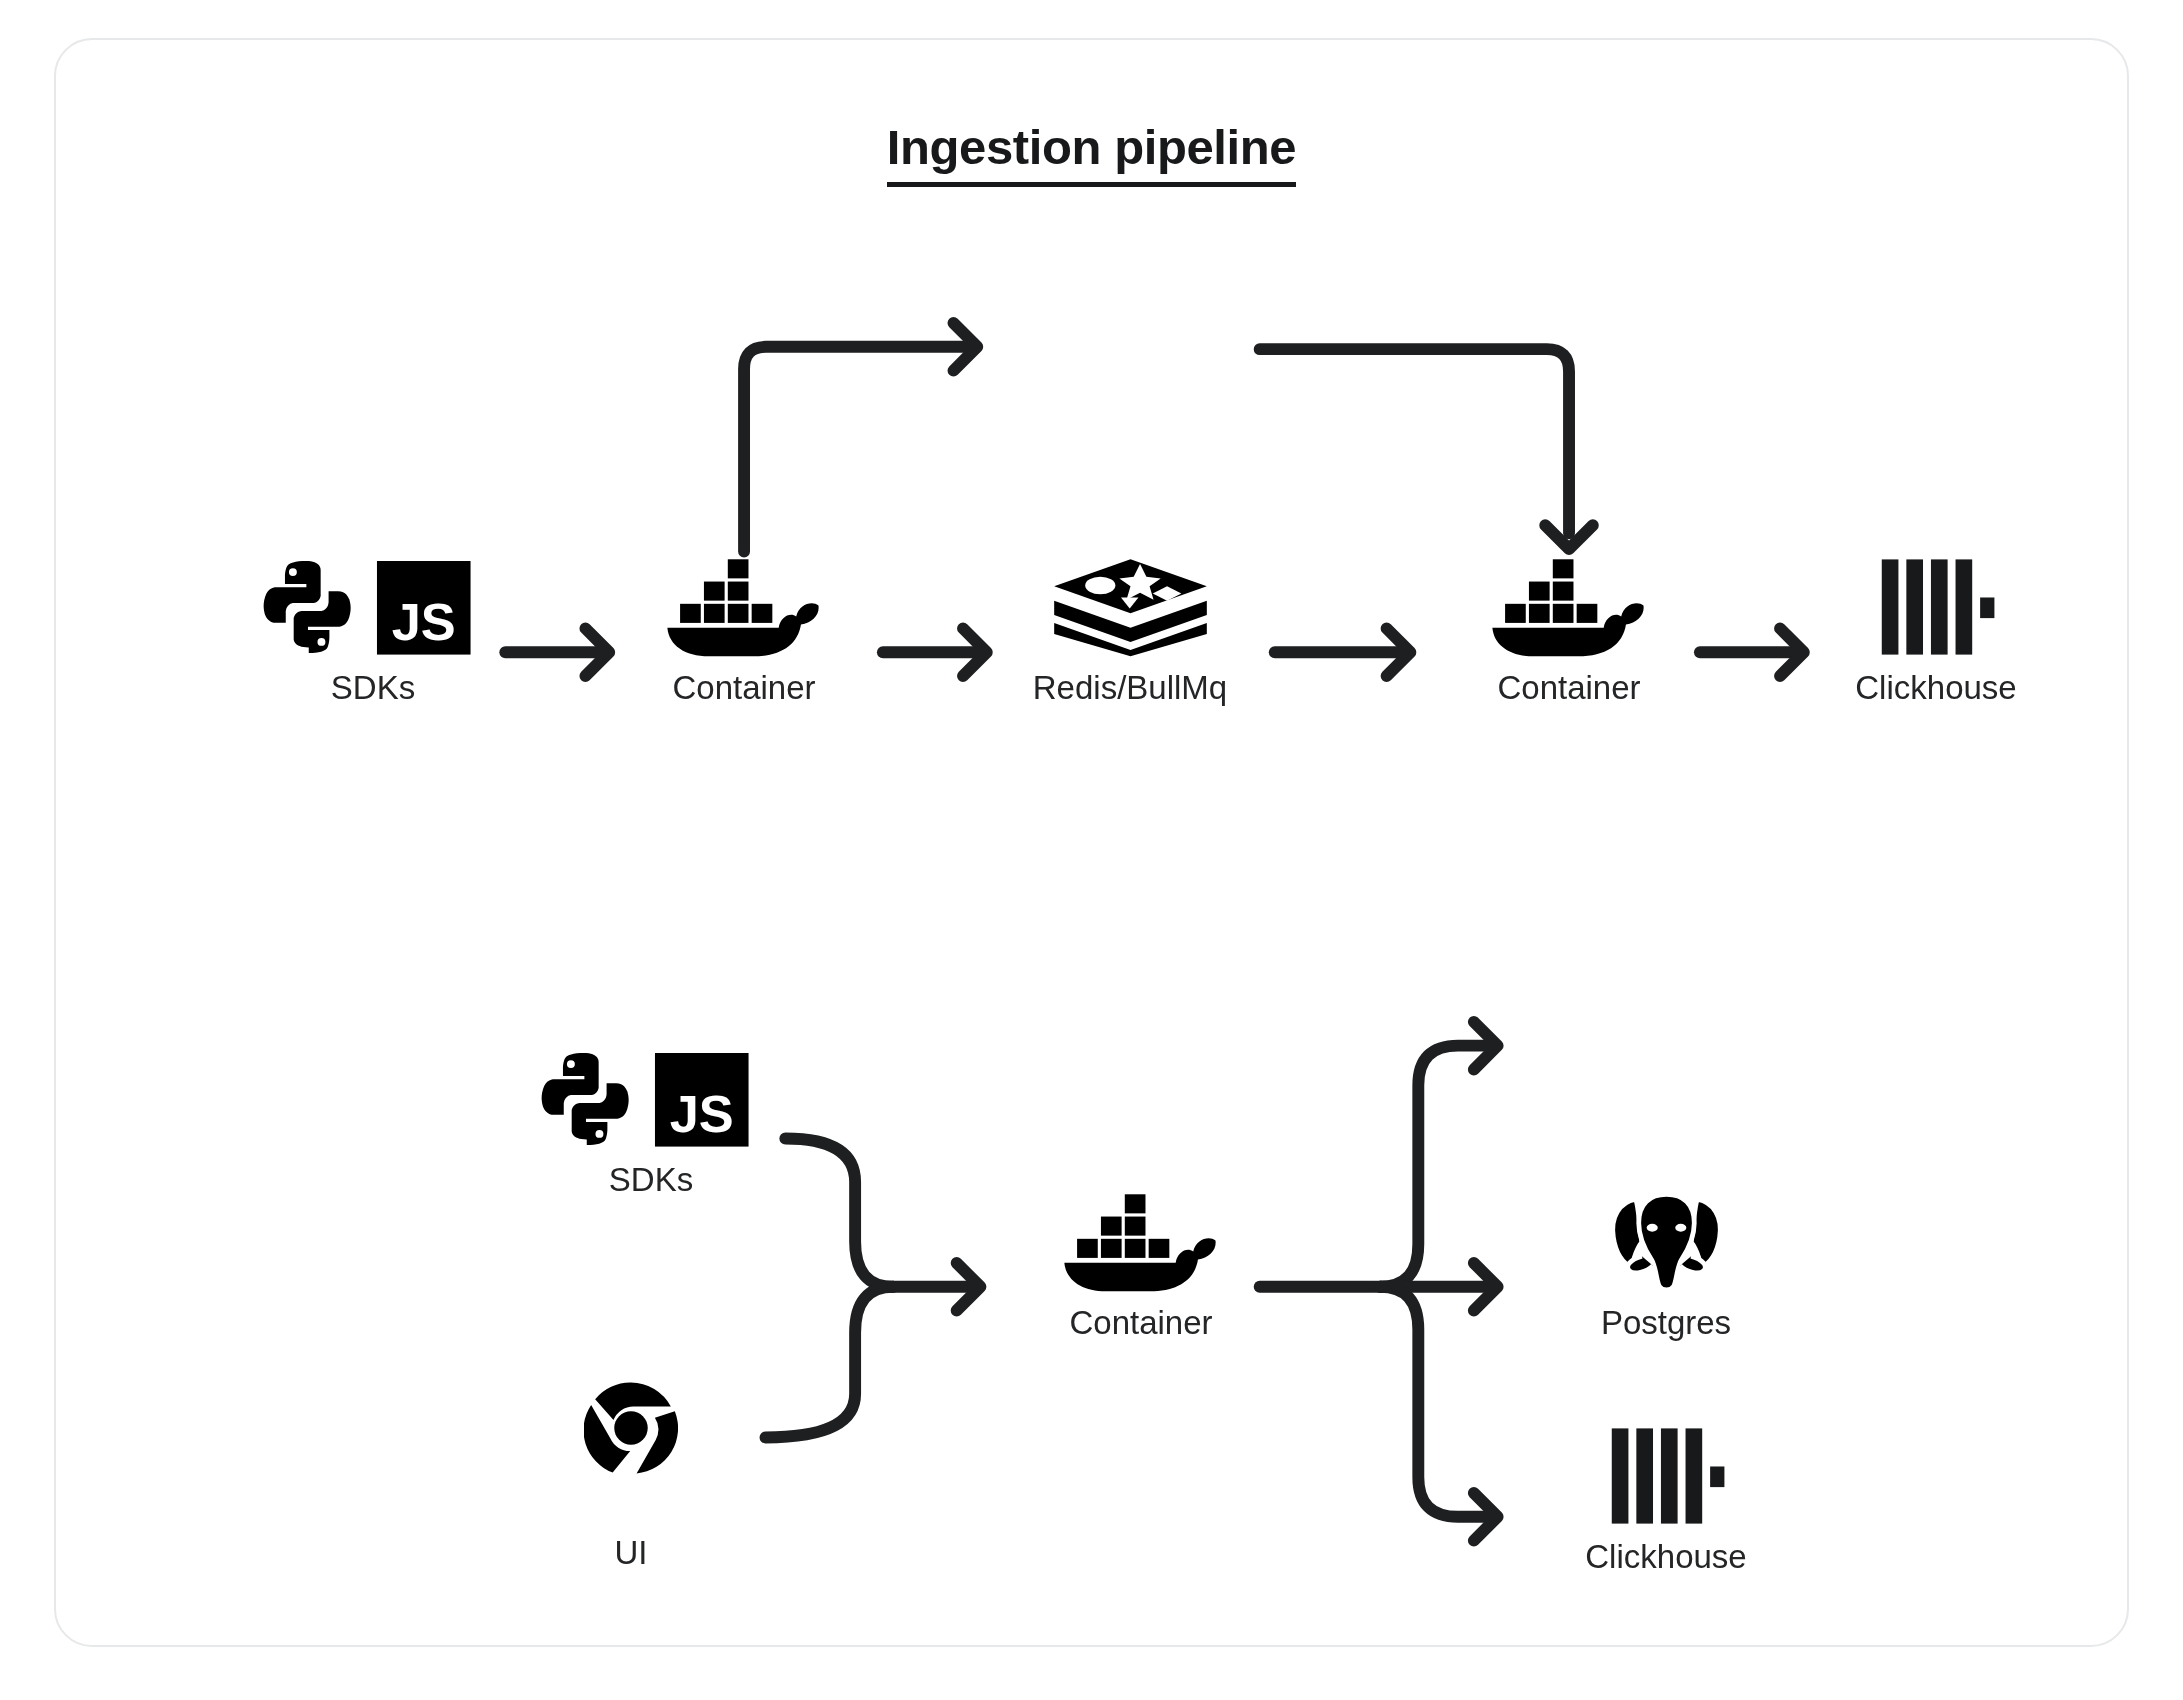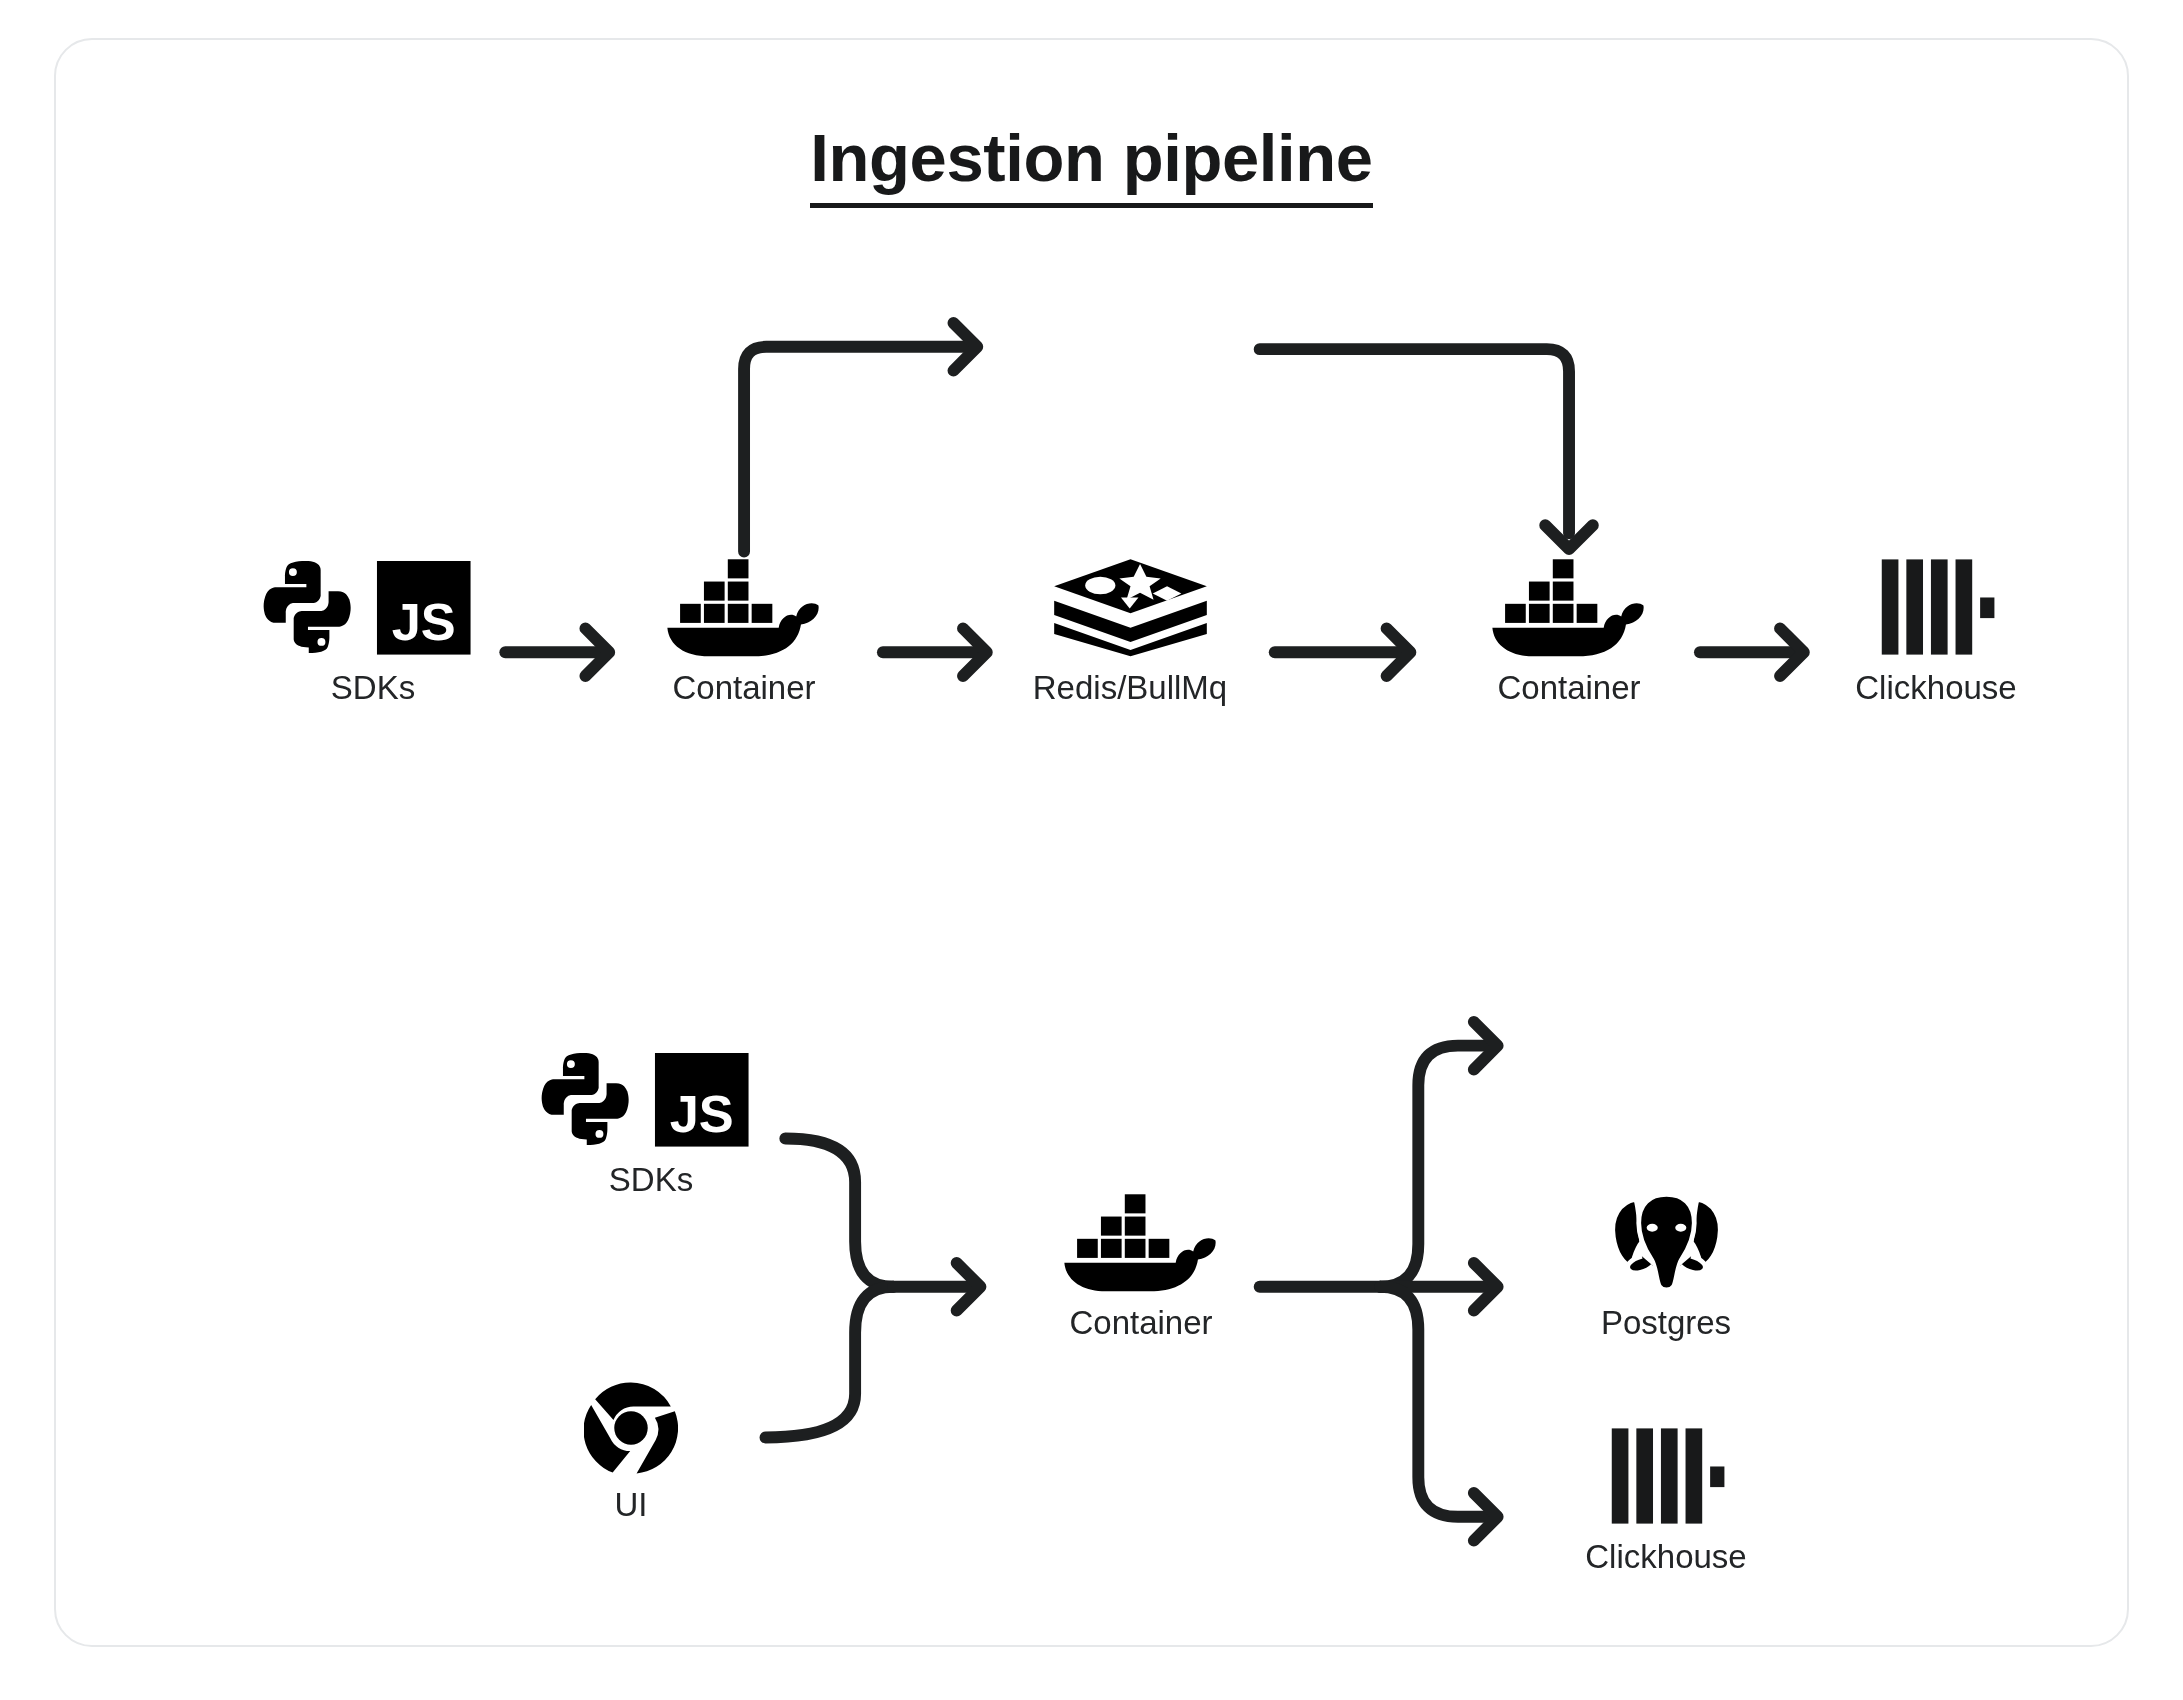--- a/index.html
+++ b/index.html
@@ -31,21 +31,21 @@
     width: 100%;
     text-align: center;
     font-weight: bold;
     color: #18191a;
     letter-spacing: -0.4px;
   }
   .section-title span {
     border-bottom: 5.6px solid #18191a;
     padding-bottom: 8px;
   }
-  #title-ingestion { top: 119px; font-size: 67px; }
+  #title-ingestion { top: 119px; font-size: 49px; }
   #title-reading   { top: 825px; font-size: 59px; }
 
   .node {
     position: absolute;
     display: flex;
     flex-direction: column;
     align-items: center;
     width: 238px;
     margin-left: -119px;
   }
@@ -249,21 +249,21 @@
         </g>
         <rect x="150" y="6" width="118" height="118" fill="#000000"></rect>
         <g fill="#ffffff" font-family="'Liberation Sans',sans-serif" font-weight="bold" font-size="66">
           <text x="209" y="106" text-anchor="middle">JS</text>
         </g>
       </svg>
     </div>
     <div class="nlabel">SDKs</div>
   </div>
 
-  <div class="node" style="left:631px; top:1372px;">
+  <div class="node" style="left:631px; top:1372px;gap:48px;">
     <div class="glyph">
       <svg width="94" height="94" viewBox="0 0 118 118" xmlns="http://www.w3.org/2000/svg">
         <g fill="#000000">
           <path d="M59 2a57 57 0 0 1 50 30H62a27 27 0 0 0-25 17L14 23A57 57 0 0 1 59 2Z"></path>
           <path d="M9 30l24 42a27 27 0 0 0 25 16l-22 27A57 57 0 0 1 9 30Z"></path>
           <path d="M114 38a57 57 0 0 1-48 78l24-42a27 27 0 0 0-1-28Z"></path>
           <circle cx="59" cy="59" r="21"></circle>
         </g>
         <circle cx="59" cy="59" r="13" fill="#000000"></circle>
       </svg>

